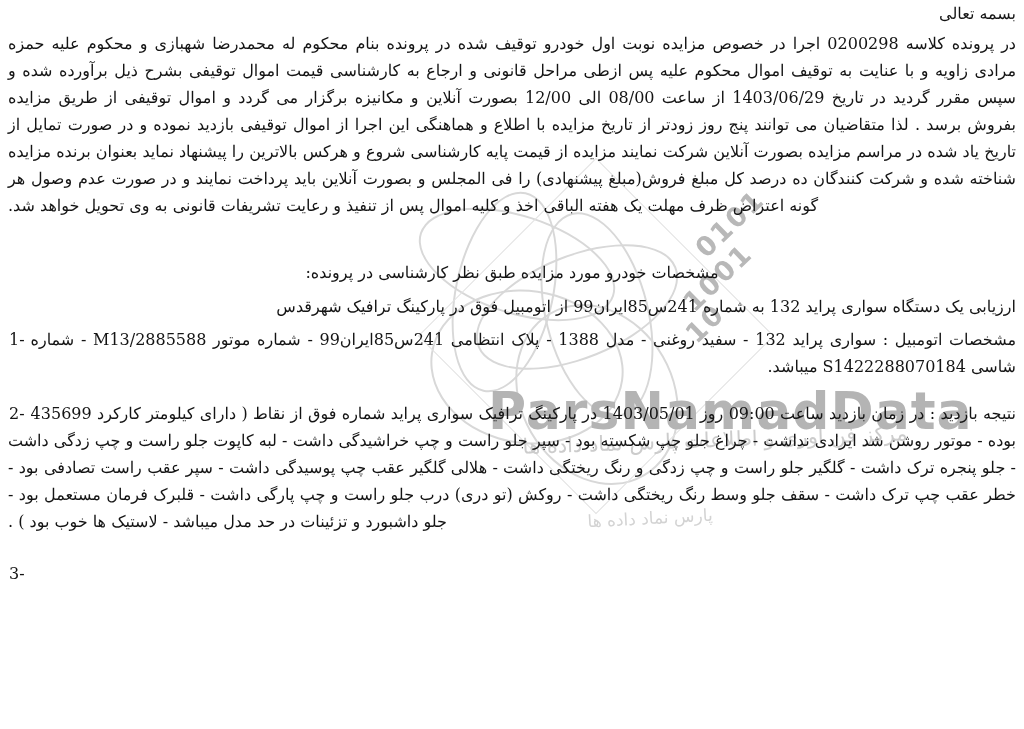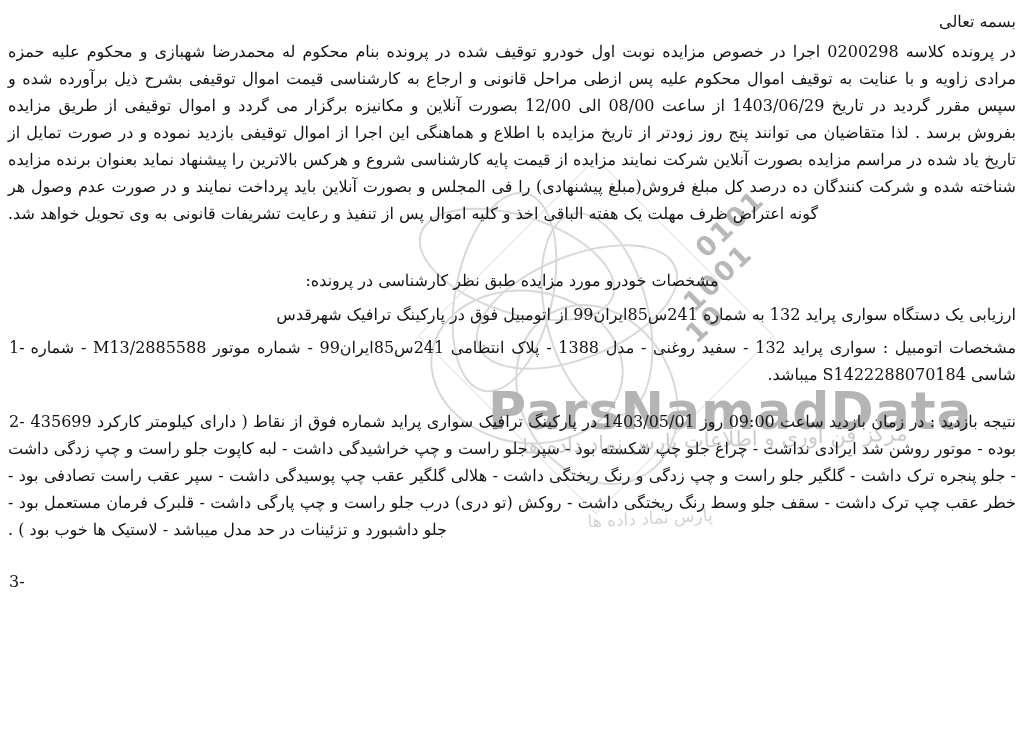--- a/index.html
+++ b/index.html
@@ -59,21 +59,21 @@
     position:relative;z-index:1;
     padding:0 8px;
     direction:rtl;
     color:#141414;
     font-size:16px;line-height:27px;
   }
   .line-right{text-align:right;}
   .para{text-align:justify;}
   .para.last-left{text-align-last:left;}
   .para.last-right{text-align-last:right;}
-  .bismillah{padding-top:8px;}
+  .bismillah{}
   .title{margin-top:3px;}
   .intro{margin-top:3px;}
   .section-header{margin-top:40px;text-align:center;}
   .evaluation{margin-top:7px;}
   .item-1{margin-top:6px;}
   .item-2{margin-top:20px;}
   .item-3{margin-top:25px;}
   .signature{margin-top:42px;}
   .marker{
     float:left;

